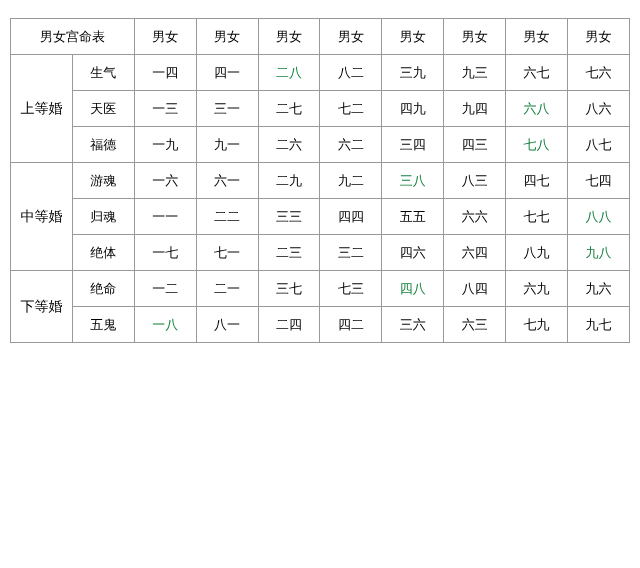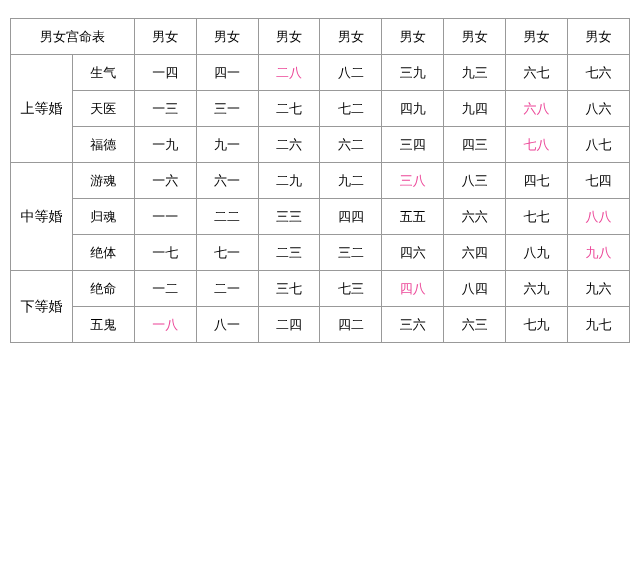--- a/index.html
+++ b/index.html
@@ -22,21 +22,21 @@
     }
     td, th {
       border: 1px solid #999;
       text-align: center;
       vertical-align: middle;
       padding: 4px 2px;
       min-width: 52px;
       height: 36px;
       color: #000;
     }
-    .red { color: #ec4899; }
+    .red { color: #15803d; }
     .header-row td {
       background: #fff;
       font-weight: normal;
     }
     .group-label {
       font-size: 14px;
     }
   </style>
 </head>
 <body>

